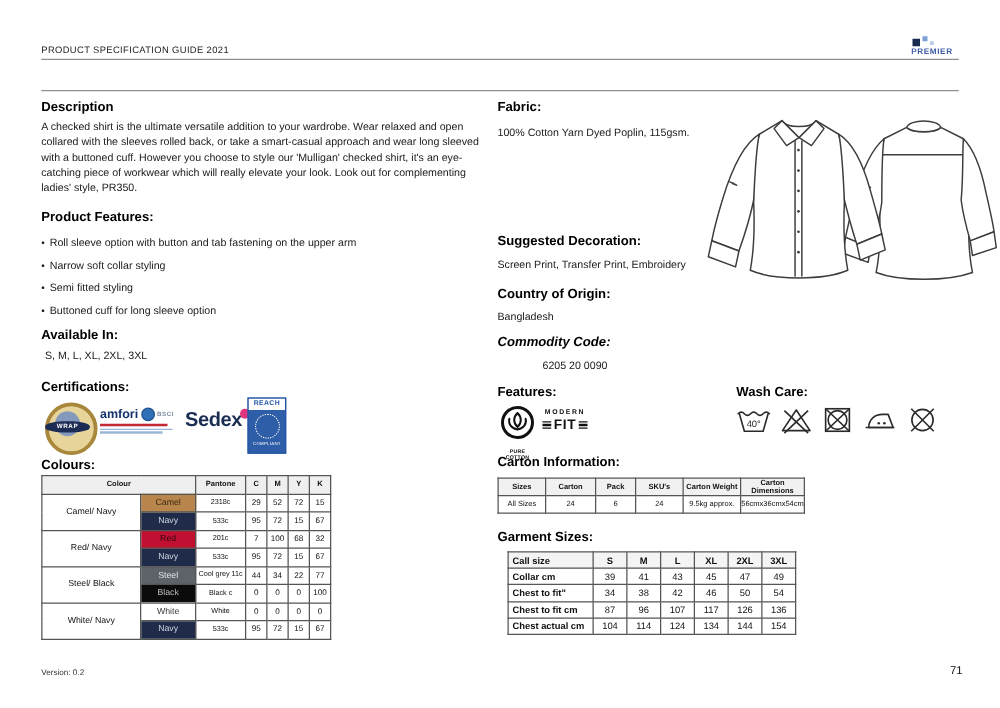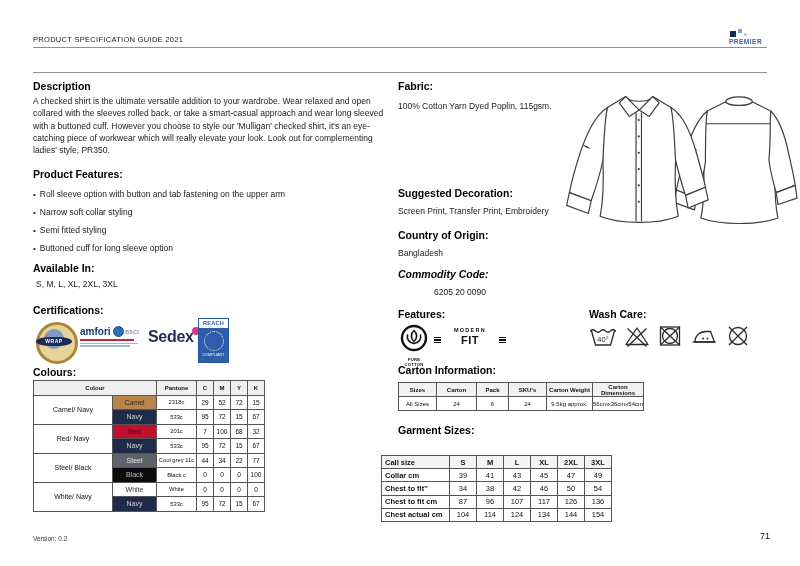--- a/index.html
+++ b/index.html
@@ -50,21 +50,21 @@
   .sedex-dot{position:absolute;right:-6px;top:-1px;width:8px;height:8px;border-radius:50%;background:#e0357e;}
   .reach{position:absolute;left:162px;top:0;width:29px;height:43px;border:1px solid #2456a4;background:#2f5ea8;}
   .reach-top{background:#fff;height:9px;text-align:center;font-size:5.5px;font-weight:bold;color:#2456a4;line-height:9px;letter-spacing:.3px;}
   .reach-stars{margin:3px auto 0;width:18px;height:18px;border-radius:50%;border:1.4px dotted #fff;}
   .reach-bottom{margin-top:2px;text-align:center;font-size:3.5px;color:#fff;letter-spacing:.2px;}
   
   .pure-cotton{position:absolute;left:396px;top:324px;width:36px;text-align:center;}
   .pc-label{font-size:4.2px;font-weight:bold;color:#111;width:20px;margin:0 auto;line-height:4.8px;letter-spacing:.2px;}
   .modern-fit{position:absolute;left:434px;top:327px;display:flex;flex-direction:column;align-items:center;}
   .mf-top{font-size:5.5px;font-weight:bold;letter-spacing:1.3px;color:#111;}
-  .mf-row{display:flex;align-items:center;gap:20px;margin-top:1px;}
+  .mf-row{display:flex;align-items:center;gap:2px;margin-top:1px;}
   .mf-lines{display:flex;flex-direction:column;gap:1.5px;}
   .mf-lines i{display:block;width:7px;height:1.2px;background:#111;}
   .mf-fit{font-size:11px;font-weight:bold;color:#111;letter-spacing:.5px;}
   .wash-row{position:absolute;left:589px;top:324px;display:flex;gap:7px;align-items:center;}
   .footer-version{position:absolute;left:33px;top:535px;font-size:6.5px;color:#333;}
   .footer-page{position:absolute;right:30px;top:531px;font-size:9px;color:#111;}
 </style>
 </head>
 <body>
 
@@ -346,21 +346,21 @@
       <td>24</td>
       <td>6</td>
       <td>24</td>
       <td>9.5kg approx.</td>
       <td>56cmx36cmx54cm</td>
     </tr>
   </tbody>
     </table>
 
   <div class="abs h-sec" style="left:398px;top:424px;">Garment Sizes:</div>
-  <table class="garment-table abs" style="left:381px;top:441px;margin-top:14px;">
+  <table class="garment-table abs" style="left:406px;top:441px;">
     <colgroup>
         <col style="width:68px">
         <col style="width:27px">
         <col style="width:27px">
         <col style="width:27px">
         <col style="width:27px">
         <col style="width:27px">
         <col style="width:27px">
       </colgroup>
     <tbody>

